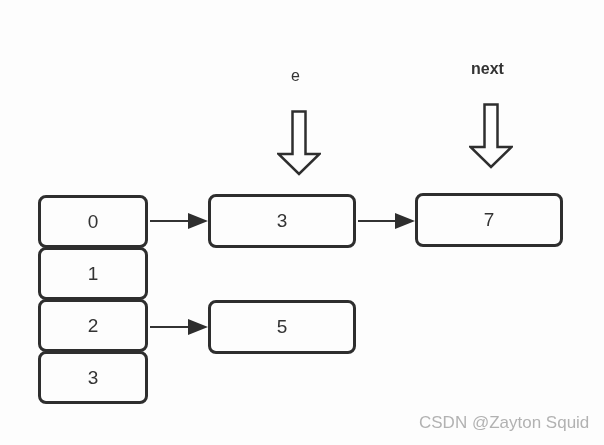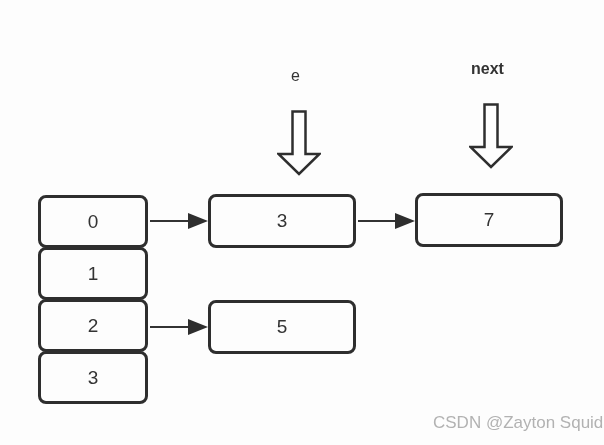--- a/index.html
+++ b/index.html
@@ -67,21 +67,20 @@
   }
   .label-e { left: 291px; top: 67px; }
   .label-next { left: 471px; top: 60px; font-weight: bold; }
   
   .watermark-1 {
     position: absolute;
     left: 419px; top: 413px;
     color: #b2b2b2;
     font-size: 17px;
     white-space: nowrap;
-    margin-left: 14px;
   }
   .watermark-2 {
     position: absolute;
     left: 479px; top: 427px;
     color: #dcdcdc;
     font-size: 11px;
     white-space: nowrap;
   }
 </style>
 </head>

